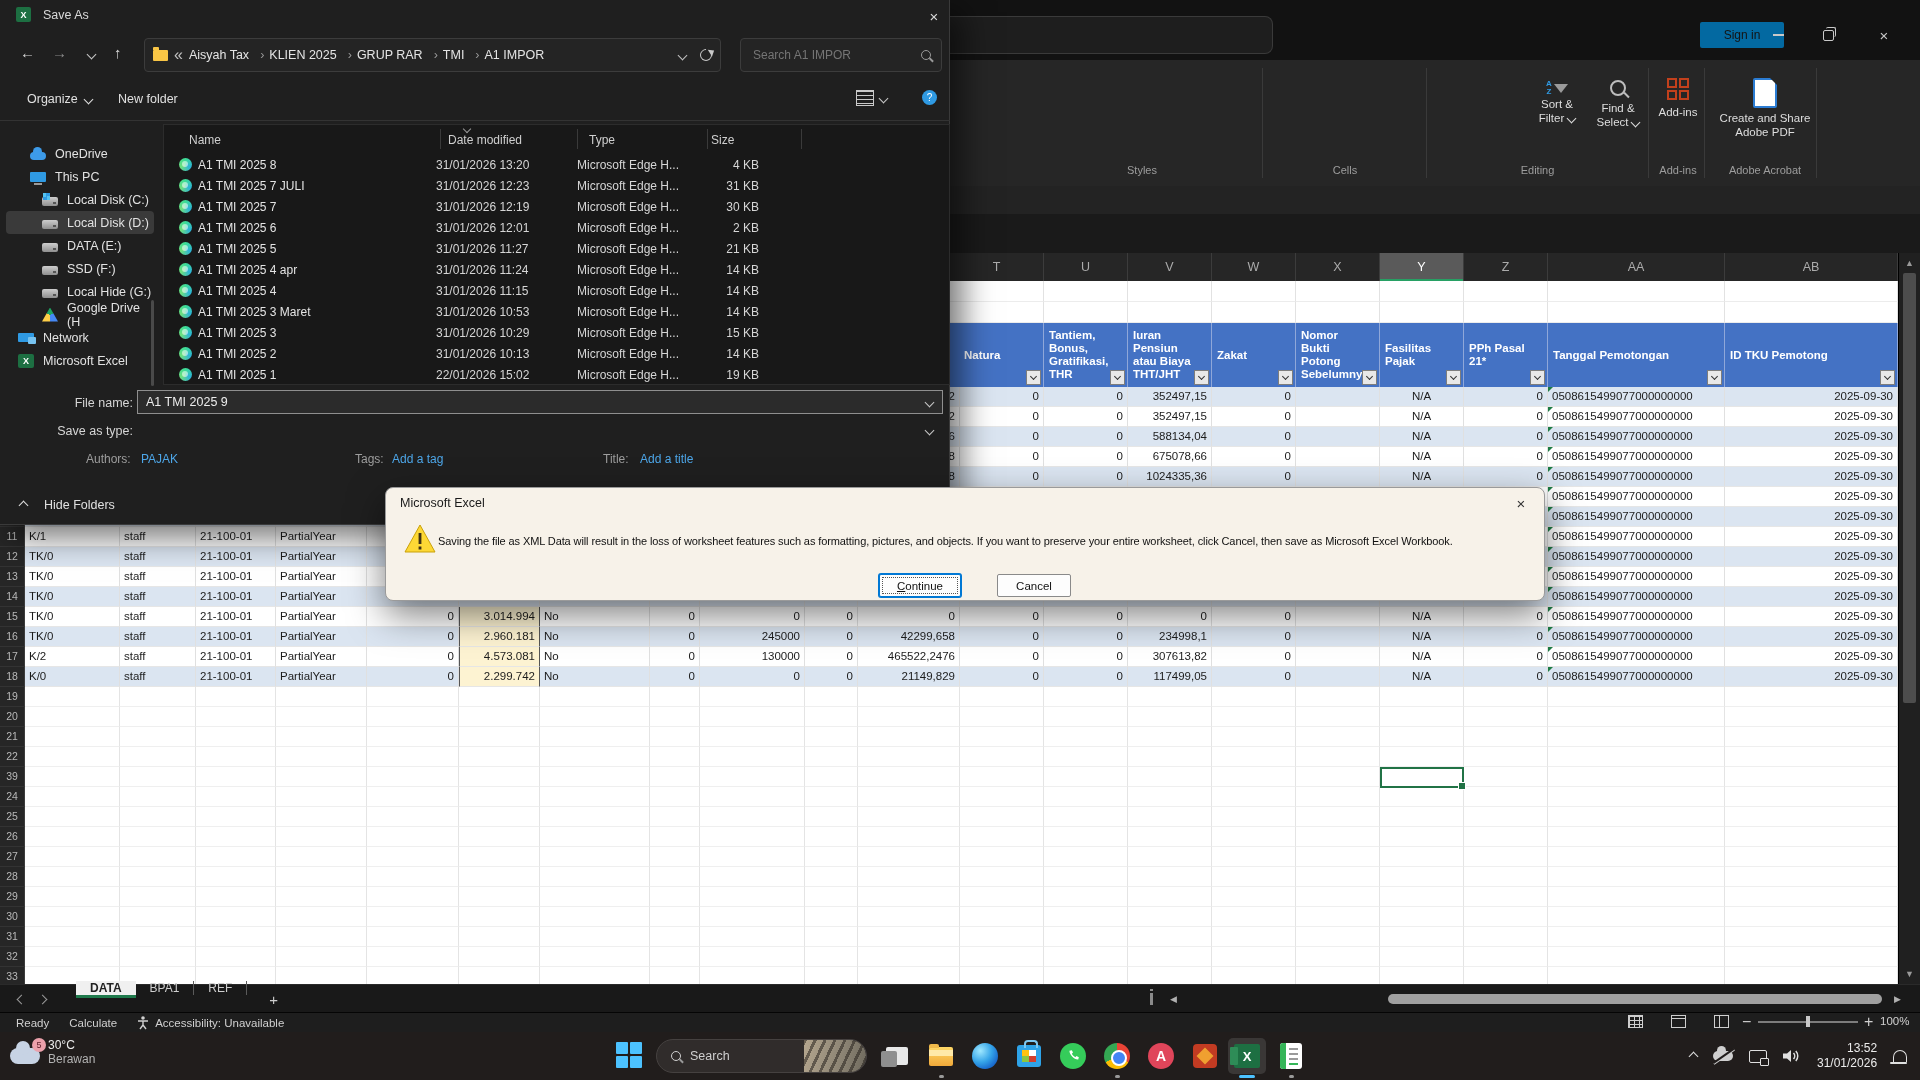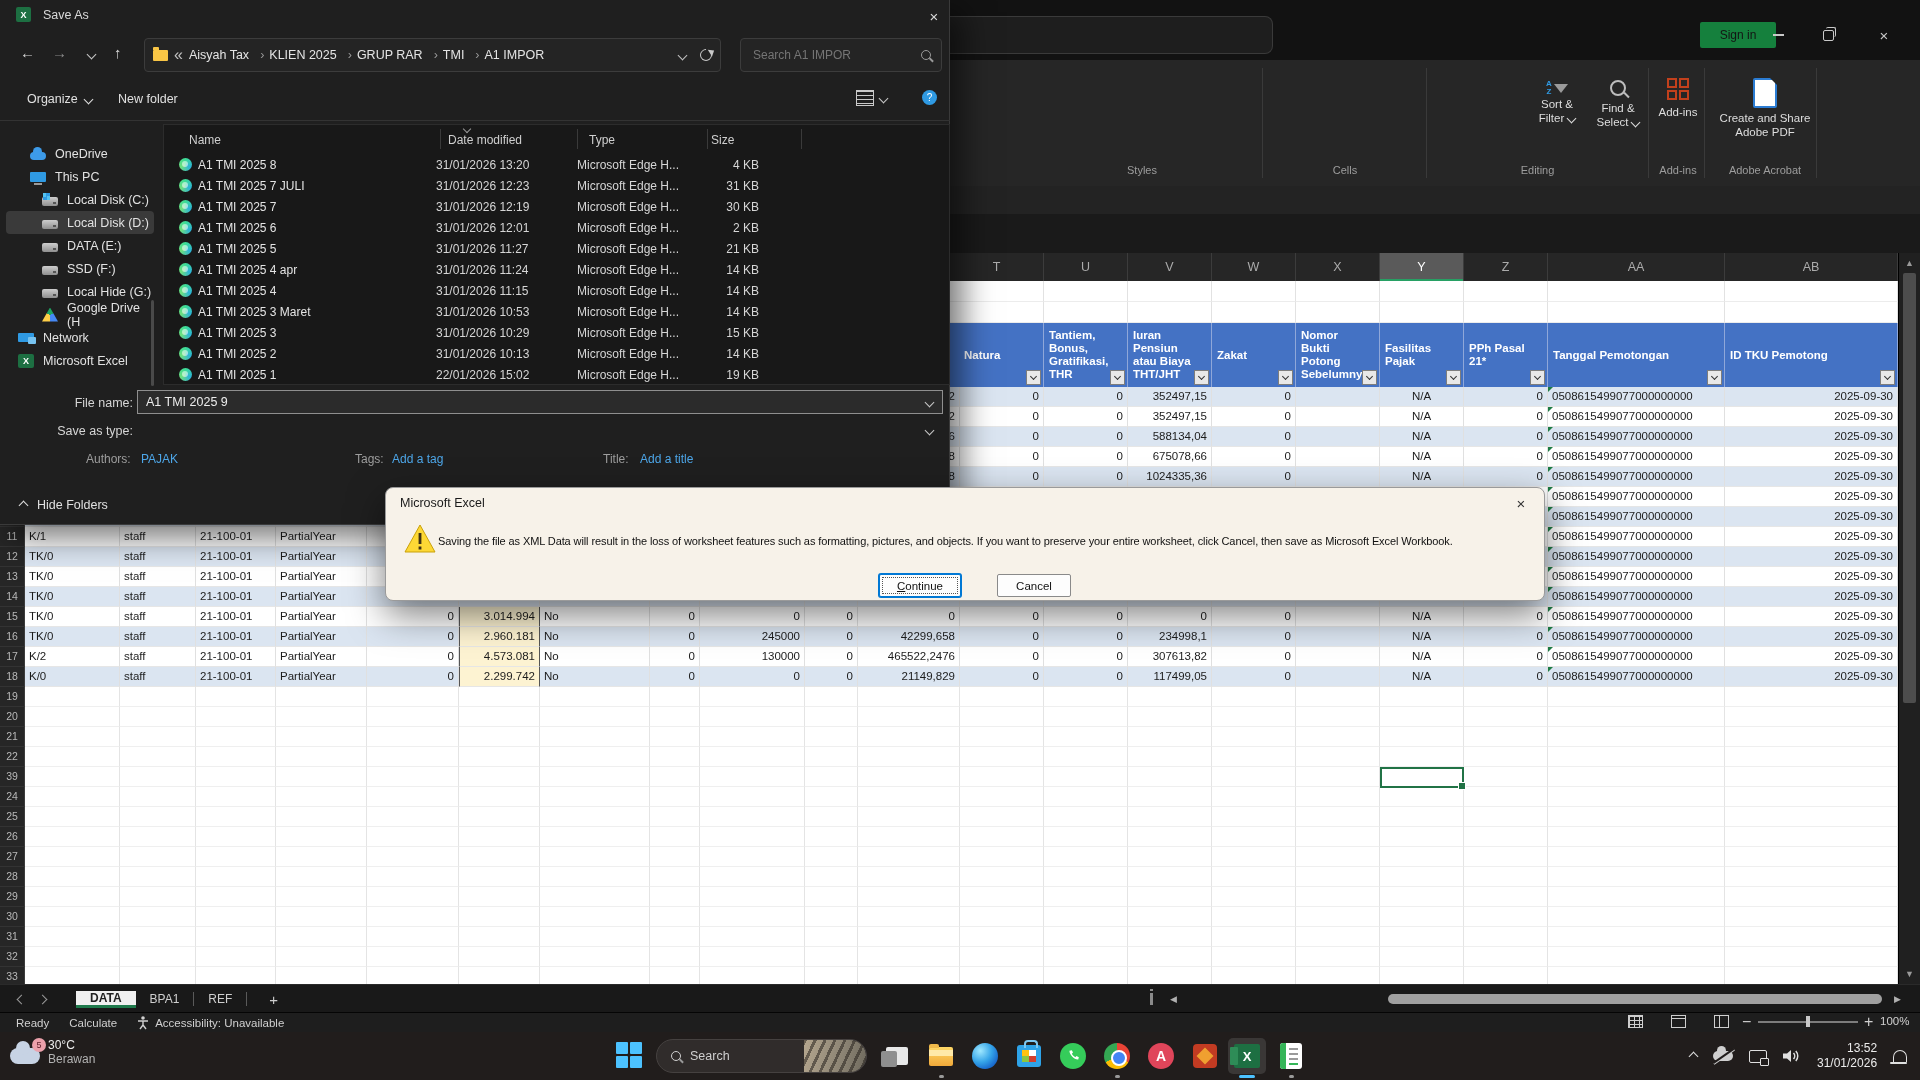--- a/index.html
+++ b/index.html
@@ -9,21 +9,21 @@
   .flex{display:flex;align-items:center}
   .u{text-decoration:underline}
   
   .chv{display:inline-block;width:6px;height:6px;border-right:1.5px solid currentColor;border-bottom:1.5px solid currentColor}
   .chv.down{transform:rotate(45deg)} .chv.up{transform:rotate(-135deg)}
   .chv.left{transform:rotate(135deg)} .chv.right{transform:rotate(-45deg)}
 
   
   #xl-title{left:0;top:0;width:1920px;height:60px;background:#121212}
   #xl-search{left:950px;top:16px;width:322px;height:36px;background:#1e1e1e;border:1px solid #3a3a3a;border-left:none;border-radius:0 8px 8px 0}
-  #xl-signin{left:1700px;top:22px;width:76px;height:26px;background:#15803d;color:#141414;font-size:12px;border-radius:2px;justify-content:center}
+  #xl-signin{left:1700px;top:22px;width:84px;height:26px;background:#0369a1;color:#141414;font-size:12px;border-radius:2px;justify-content:center}
   .winbtn{top:22px;width:44px;height:26px;justify-content:center;color:#c9c9c9}
   #xl-min{left:1756px} #xl-rest{left:1806px} #xl-close{left:1862px;font-size:15px}
   .ic-min{width:11px;height:2px;background:#c9c9c9}
   .ic-rest{width:9px;height:9px;border:1.3px solid #c9c9c9;border-radius:2px;position:relative}
   .ic-rest::before{content:"";position:absolute;top:-4px;left:2px;width:9px;height:9px;border-top:1.3px solid #c9c9c9;border-right:1.3px solid #c9c9c9;border-radius:2px}
   #xl-share{left:1834px;top:60px;width:78px;height:26px;background:#9fd6a9;border-radius:4px;color:#0c3b1f;font-size:12px;justify-content:center;gap:5px}
   .ic-share{width:8px;height:8px;border-left:1.5px solid #0c3b1f;border-bottom:1.5px solid #0c3b1f;position:relative}
   .ic-share::before{content:"";position:absolute;left:2px;top:-3px;width:6px;height:6px;border-top:1.5px solid #0c3b1f;border-right:1.5px solid #0c3b1f;transform:rotate(-45deg)}
 
   #ribbon{left:0;top:60px;width:1920px;height:126px;background:#262626;border-bottom:1px solid #1a1a1a}
@@ -110,21 +110,21 @@
 
   #selection{left:1380px;top:767px;width:84px;height:21px;border:2px solid #217346;box-sizing:border-box}
   #selection::after{content:"";position:absolute;right:-4px;bottom:-4px;width:6px;height:6px;background:#217346;border:1px solid #fff}
 
   #vscroll{left:1898px;top:253px;width:22px;height:731px;background:#202020;border-left:1px solid #000}
   #vthumb{position:absolute;left:4px;top:20px;width:13px;height:430px;background:#4d4d4d;border-radius:2px}
   .varr{position:absolute;left:6px;color:#9a9a9a;font-size:9px}
 
   #tabbar{left:0;top:984px;width:1920px;height:28px;background:#191919;border-top:1px solid #2a2a2a;display:flex;align-items:center}
   .tnav{color:#9a9a9a;margin-left:18px}
-  #tabs{display:flex;height:36px;margin-left:30px;align-items:center}
+  #tabs{display:flex;height:36px;margin-left:30px;align-items:flex-start}
   .stab{padding:0 14px;font-size:12px;display:flex;align-items:center}
   .stab[data-active="yes"]{background:#f0f0f0;color:#222;border-bottom:3px solid #1f7a4c;font-weight:bold}
   .stab[data-active="no"]{color:#cfcfcf;border-right:1px solid #5a5a5a}
   #newsheet{color:#cfcfcf;font-size:15px;margin-left:22px}
   #hsplit{position:absolute;left:1150px;top:8px;width:3px;height:12px;background:#8a8a8a;box-shadow:0 0 0 0}
   #hsplit::before{content:"";position:absolute;left:0;top:-4px;width:3px;height:2px;background:#8a8a8a}
   #hs-left{position:absolute;left:1170px;top:9px;color:#b0b0b0;font-size:9px}
   #hs-track{position:absolute;left:1190px;top:8px;width:698px;height:12px}
   #hs-thumb{position:absolute;left:198px;top:1px;width:494px;height:10px;background:#a0a0a0;border-radius:5px}
   #hs-right{position:absolute;left:1894px;top:9px;color:#b0b0b0;font-size:9px}
@@ -198,21 +198,21 @@
   .fname{width:238px;margin-left:6px;white-space:nowrap;overflow:hidden}
   .fdate{width:141px;color:#d6d6d6}
   .ftype{width:110px;color:#d6d6d6;white-space:nowrap;overflow:hidden}
   .fsize{width:72px;text-align:right;color:#d6d6d6}
 
   .sd-lbl{position:absolute;font-size:12.5px;color:#d6d6d6;text-align:right;width:133px;left:0}
   .dlg-input{position:absolute;left:137px;width:806px;height:24px;background:#2b2b2b;border:1px solid #8f8f8f;color:#ececec;font-size:12.5px;padding:0 20px 0 8px;box-sizing:border-box;font-family:"Liberation Sans",sans-serif}
   .inp-chv{position:absolute;left:926px;color:#c9c9c9}
   .meta-lbl{position:absolute;font-size:12px;color:#9d9d9d}
   .meta-link{position:absolute;font-size:12px;color:#4da6e8}
-  #sd-hide{position:absolute;left:20px;top:498px;display:flex;gap:10px;align-items:center;color:#e0e0e0;font-size:12.5px}
+  #sd-hide{position:absolute;left:20px;top:498px;display:flex;gap:17px;align-items:center;color:#e0e0e0;font-size:12.5px}
 
   
   #alert{left:385px;top:487px;width:1160px;height:114px;background:#f7f2e9;border:1px solid #9a9a9a;border-radius:8px;z-index:20;box-shadow:0 14px 36px rgba(0,0,0,.5);box-sizing:border-box}
   #al-title{position:absolute;left:14px;top:8px;font-size:12.5px;color:#1a1a1a}
   #al-close{position:absolute;left:1122px;top:4px;width:26px;height:22px;display:flex;align-items:center;justify-content:center;color:#333;font-size:15px}
   #al-msg{position:absolute;left:52px;top:47px;width:1088px;font-size:11px;color:#111;white-space:nowrap;letter-spacing:-0.1px}
   .albtn{position:absolute;top:86px;height:23px;background:#fdfdfd;border:1px solid #8a8a8a;font-size:11.5px;color:#111;display:flex;align-items:center;justify-content:center;border-radius:2px;font-family:"Liberation Sans",sans-serif}
   #al-continue{left:493px;width:82px;border:1px solid #0078d4;box-shadow:0 0 0 1px #0078d4;outline:1px dotted #555;outline-offset:-4px}
   #al-cancel{left:611px;width:74px}
 

